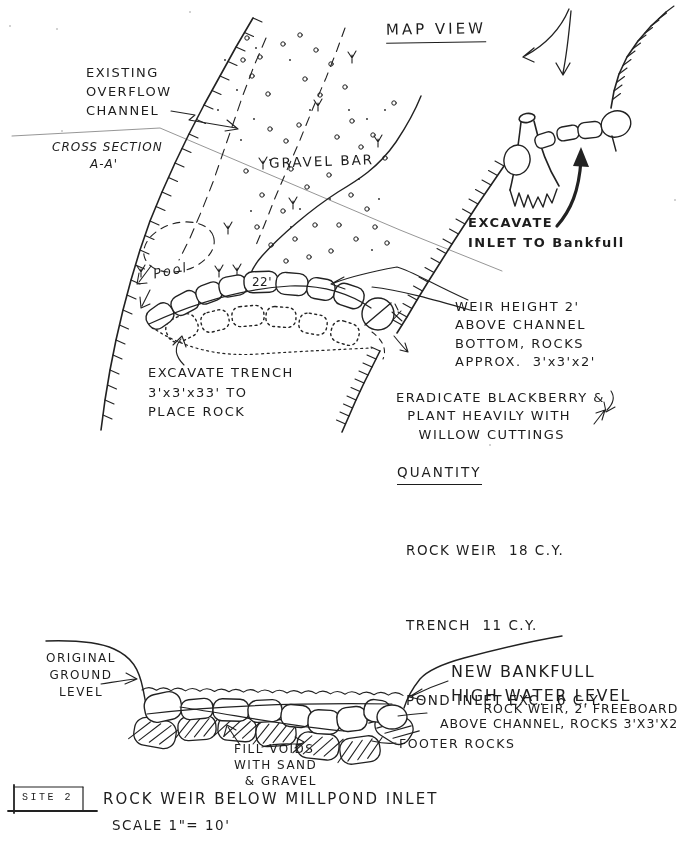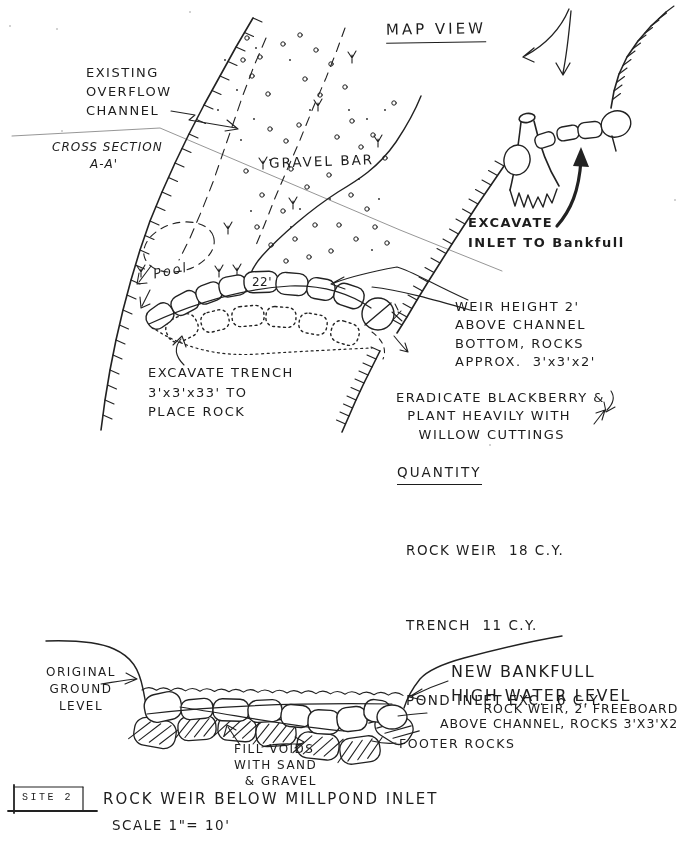--- a/index.html
+++ b/index.html
@@ -432,21 +432,21 @@
     WILLOW CUTTINGS</div>
 
 <div class="lbl und" style="left:397px;top:463px;font-size:13.5px;letter-spacing:2px;">QUANTITY</div>
 
 <div class="lbl qty" style="left:406px;top:488px;font-size:13.5px;">
   <div class="qline">ROCK WEIR  18 C.Y.</div>
   <div class="qline">TRENCH  11 C.Y.</div>
   <div class="qline">POND INLET EXC.  6 C.Y.</div>
 </div>
 
-<div class="lbl ctr" style="left:43px;top:650px;width:76px;font-size:12px;line-height:1.4;margin-top:14px;">ORIGINAL
+<div class="lbl ctr" style="left:43px;top:650px;width:76px;font-size:12px;line-height:1.4;">ORIGINAL
 GROUND
 LEVEL</div>
 
 <div class="lbl" style="left:451px;top:660px;font-size:16px;line-height:1.5;">NEW BANKFULL
 HIGH WATER LEVEL</div>
 
 <div class="lbl" style="left:430px;top:701px;font-size:12.5px;line-height:1.22;letter-spacing:1px;text-align:right;">ROCK WEIR, 2' FREEBOARD
   ABOVE CHANNEL, ROCKS 3'X3'X2</div>
 
 <div class="lbl" style="left:399px;top:735px;font-size:12.5px;">FOOTER ROCKS</div>

